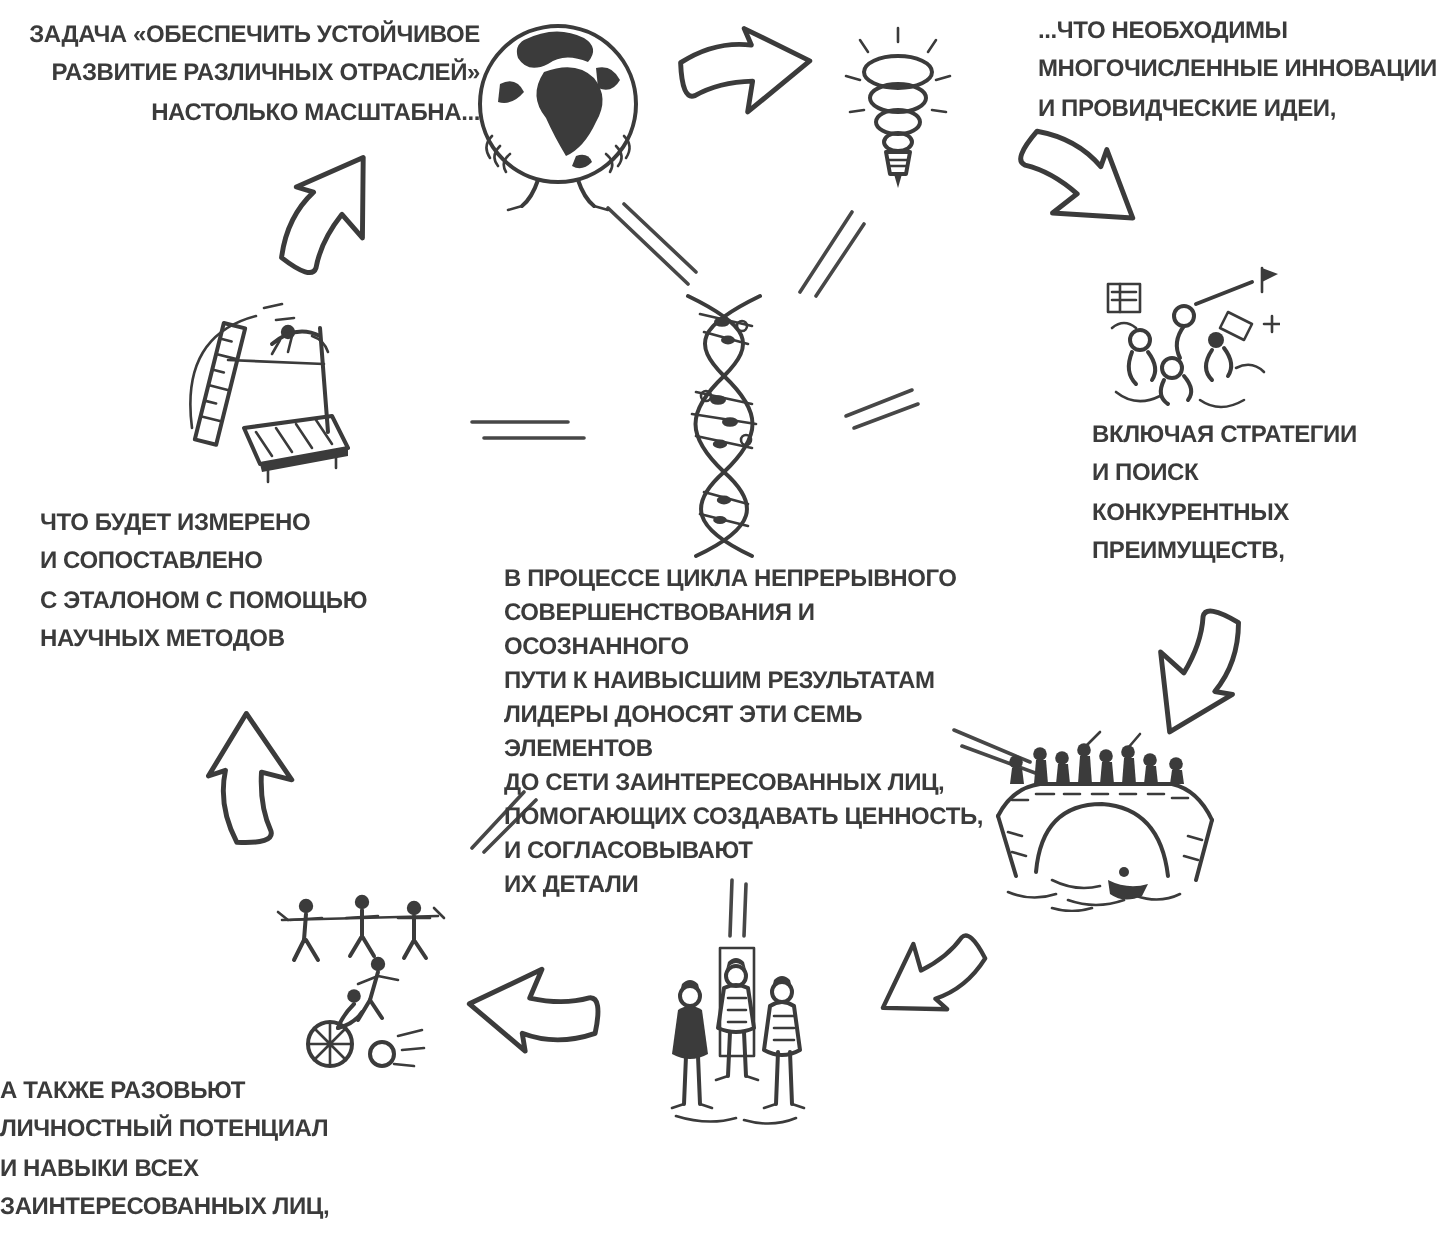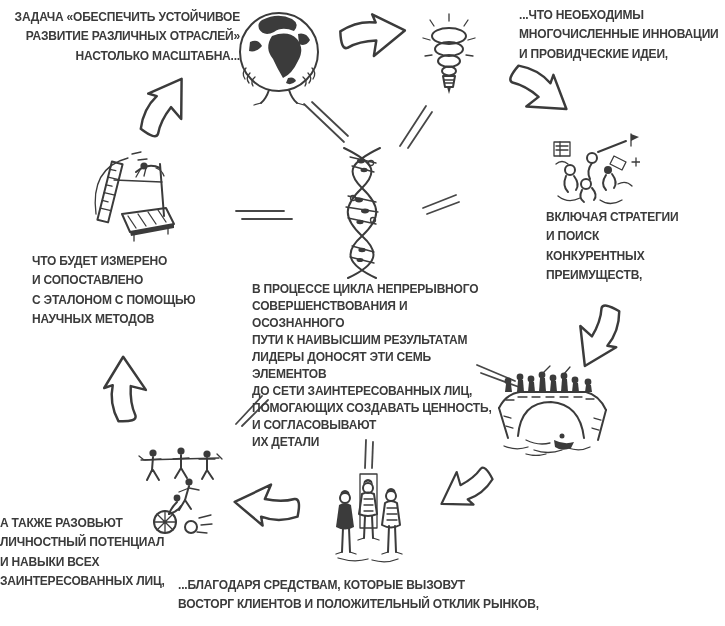--- a/index.html
+++ b/index.html
@@ -254,29 +254,27 @@
   <div class="txt" style="left:519px;top:6px;width:215px">...ЧТО НЕОБХОДИМЫ
 МНОГОЧИСЛЕННЫЕ ИННОВАЦИИ
 И ПРОВИДЧЕСКИЕ ИДЕИ,</div>
 
   <div class="txt t-center" style="left:546px;top:208px;width:144px">ВКЛЮЧАЯ СТРАТЕГИИ
 И ПОИСК
 КОНКУРЕНТНЫХ
 ПРЕИМУЩЕСТВ,</div>
 
 
-  <div class="txt t-center" style="left:178px;top:576px;width:424px">...БЛАГОДАРЯ СРЕДСТВАМ, КОТОРЫЕ ВЫЗОВУТ
-ВОСТОРГ КЛИЕНТОВ И ПОЛОЖИТЕЛЬНЫЙ ОТКЛИК РЫНКОВ,</div>
-
-  <div class="txt t-center" style="left:0px;top:514px;width:178px">А ТАКЖЕ РАЗОВЬЮТ
+
+  <div class="txt t-center" style="left:0px;top:536px;width:178px">А ТАКЖЕ РАЗОВЬЮТ
 ЛИЧНОСТНЫЙ ПОТЕНЦИАЛ
 И НАВЫКИ ВСЕХ
 ЗАИНТЕРЕСОВАННЫХ ЛИЦ,</div>
 
-  <div class="txt t-center" style="left:32px;top:252px;width:190px">ЧТО БУДЕТ ИЗМЕРЕНО
+  <div class="txt t-center" style="left:20px;top:252px;width:190px">ЧТО БУДЕТ ИЗМЕРЕНО
 И СОПОСТАВЛЕНО
 С ЭТАЛОНОМ С ПОМОЩЬЮ
 НАУЧНЫХ МЕТОДОВ</div>
 
   <div class="txt t-center center-par" style="left:252px;top:281px;width:240px">В ПРОЦЕССЕ ЦИКЛА НЕПРЕРЫВНОГО
 СОВЕРШЕНСТВОВАНИЯ И ОСОЗНАННОГО
 ПУТИ К НАИВЫСШИМ РЕЗУЛЬТАТАМ
 ЛИДЕРЫ ДОНОСЯТ ЭТИ СЕМЬ ЭЛЕМЕНТОВ
 ДО СЕТИ ЗАИНТЕРЕСОВАННЫХ ЛИЦ,
 ПОМОГАЮЩИХ СОЗДАВАТЬ ЦЕННОСТЬ,

